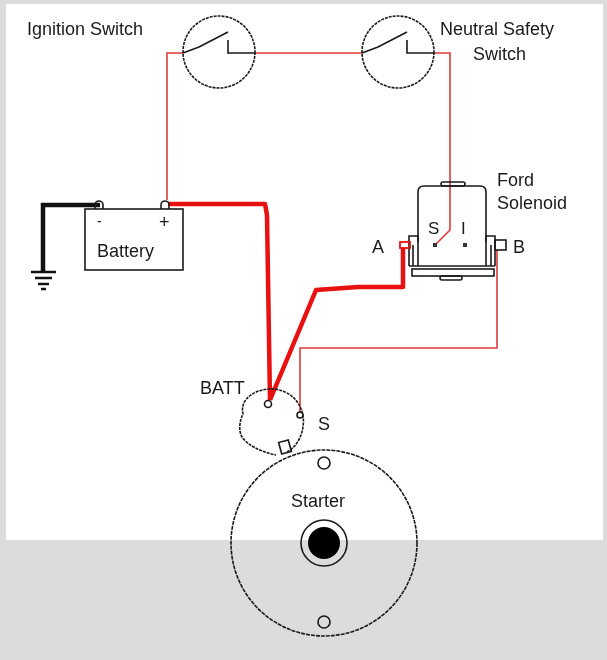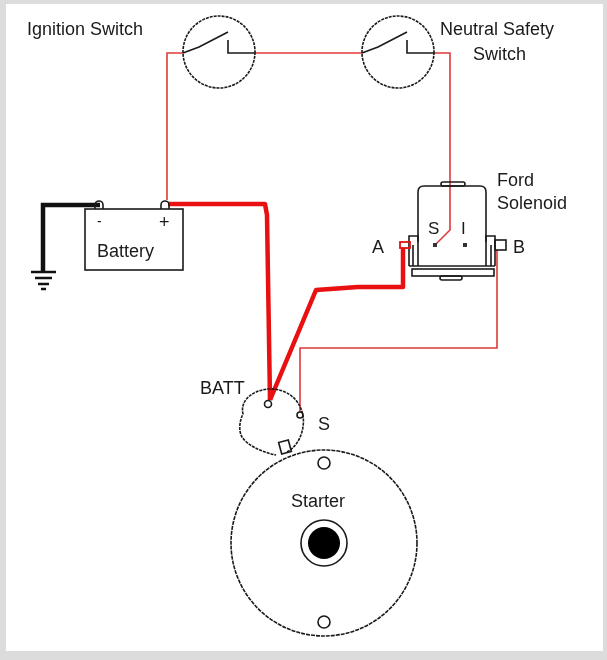--- a/index.html
+++ b/index.html
@@ -1,17 +1,17 @@
 <!DOCTYPE html>
 <html><head>
 <meta charset="utf-8">
 <style>
   html, body { margin: 0; padding: 0; }
   body { width: 607px; height: 660px; background: #dcdcdc; position: relative; overflow: hidden; }
-  #canvas { position: absolute; left: 6px; top: 4px; width: 597px; height: 647px; background: #ffffff; }
+  #canvas { position: absolute; left: 6px; top: 4px; width: 597px; height: 536px; background: #ffffff; }
   svg { position: absolute; left: 0; top: 0; }
   .lbl { font-family: "Liberation Sans", sans-serif; font-size: 18px; fill: #1a1a1a; }
   .blk { stroke: #1a1a1a; fill: none; stroke-width: 1.6; }
   .red-thin { stroke: #e03a3a; fill: none; stroke-width: 1.6; }
   .red-thick { stroke: #e81010; fill: none; stroke-width: 4.5; stroke-linejoin: round; }
 </style>
 </head>
 <body>
 
 <div id="canvas">

